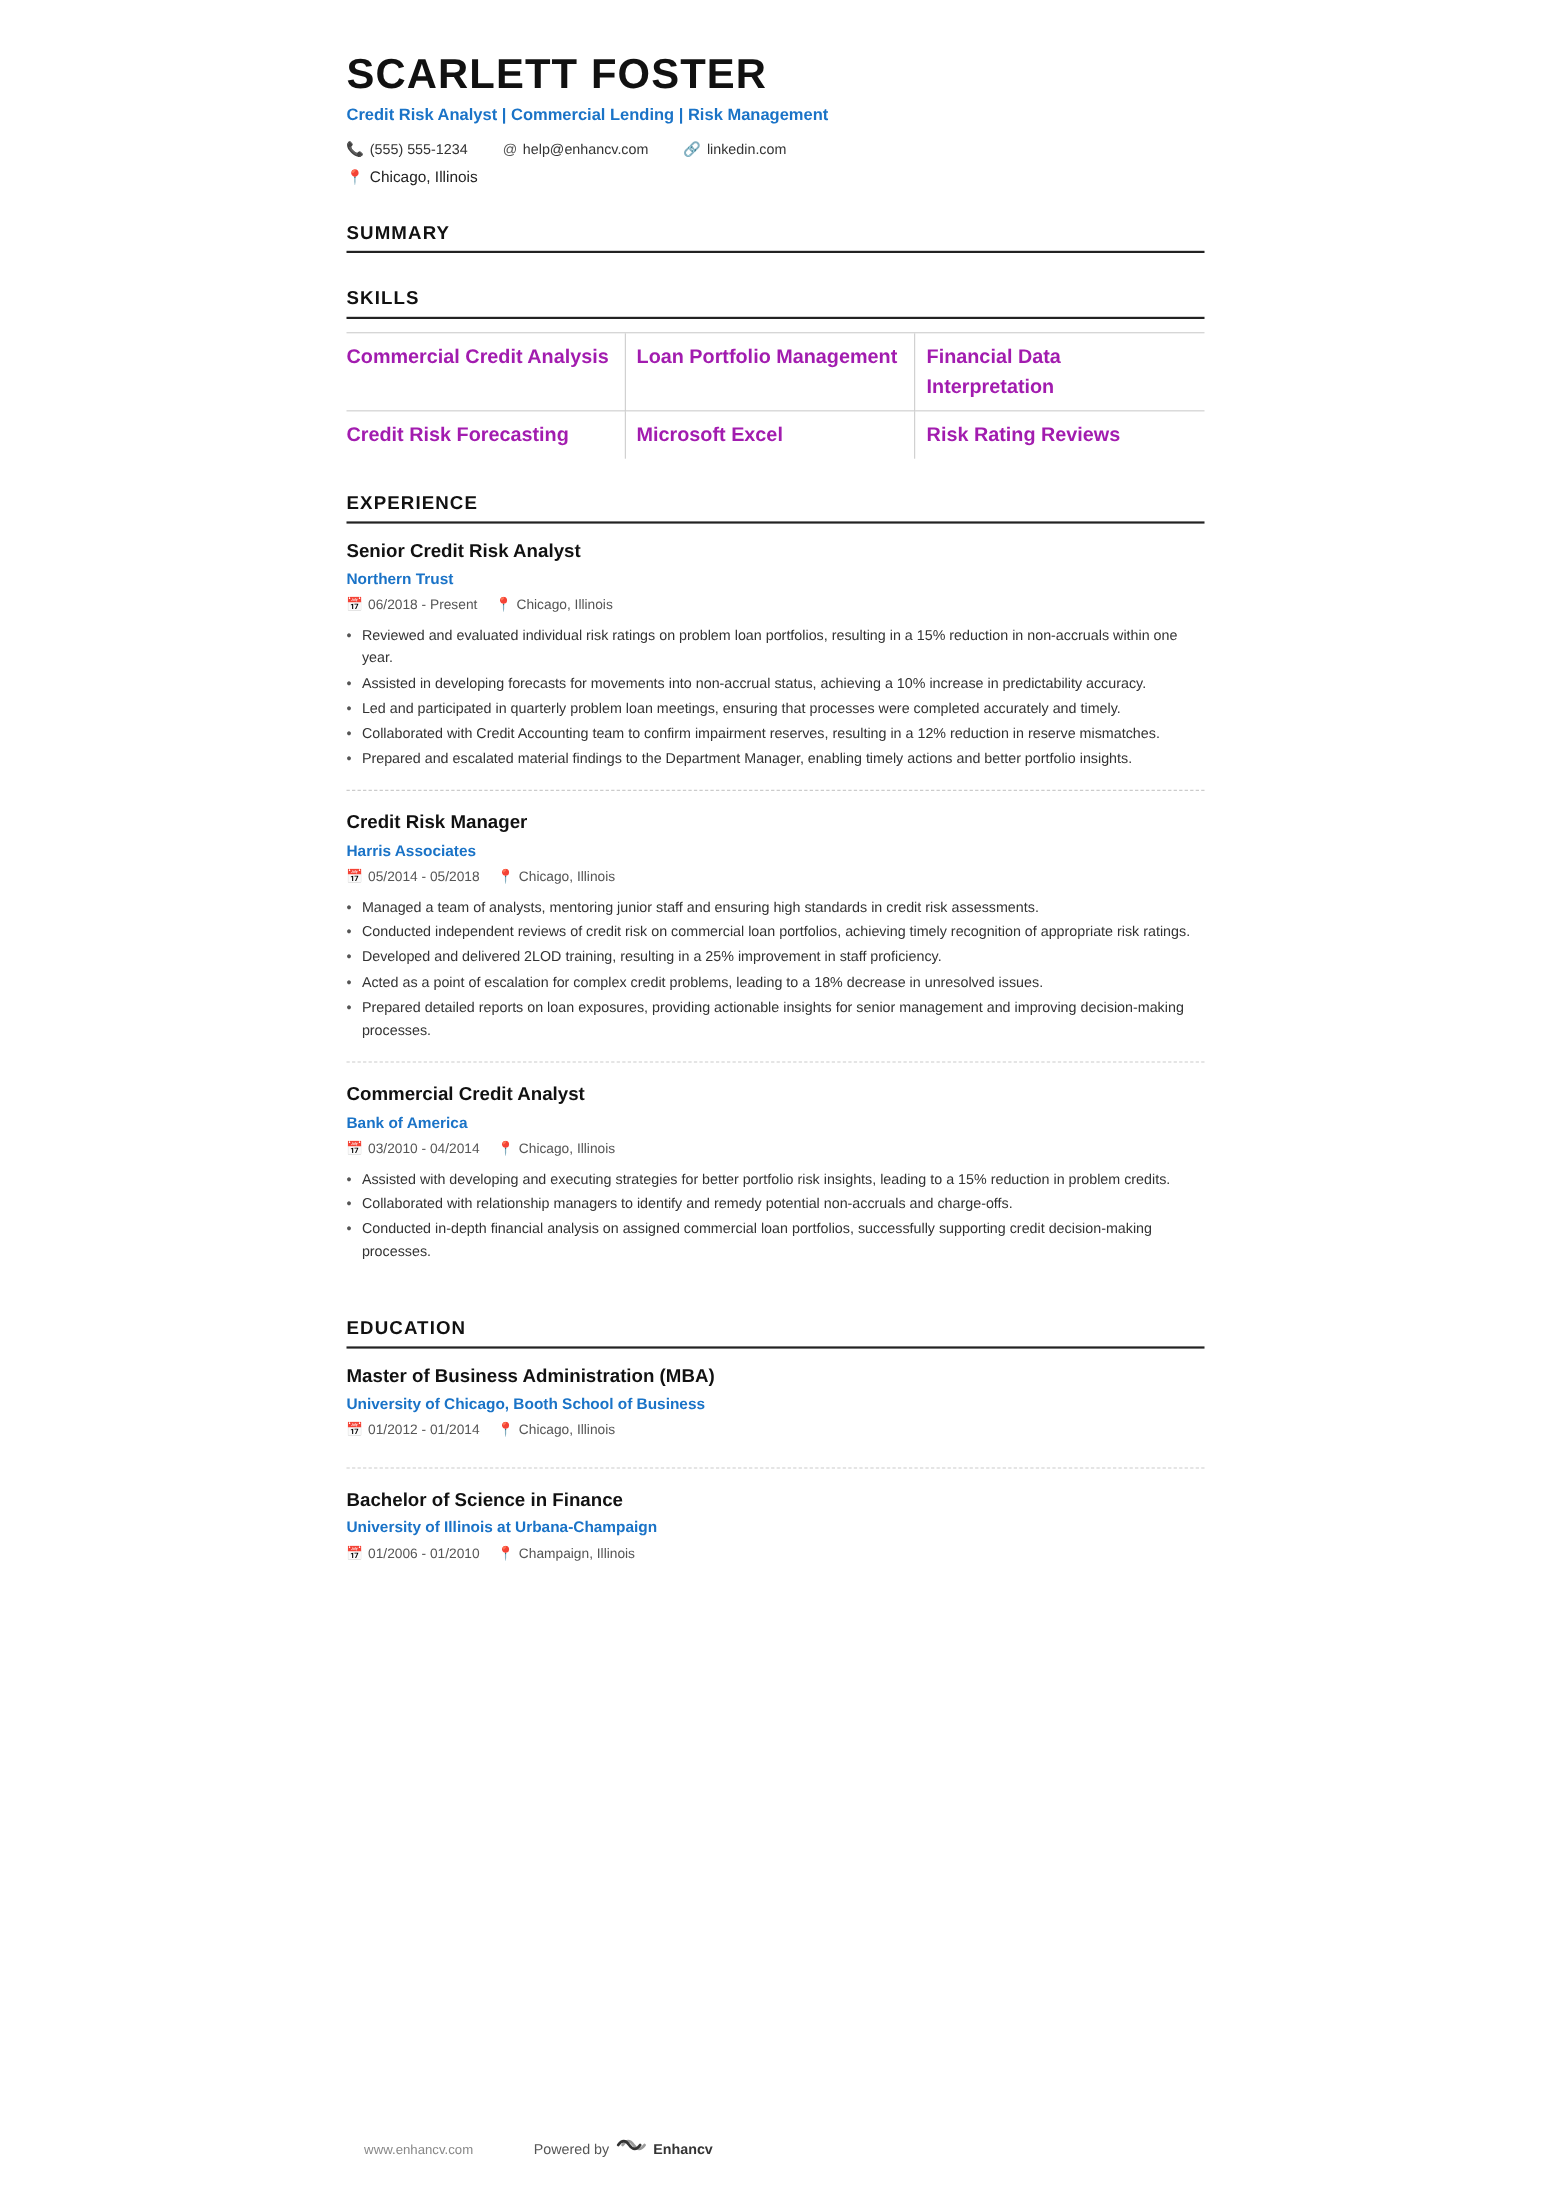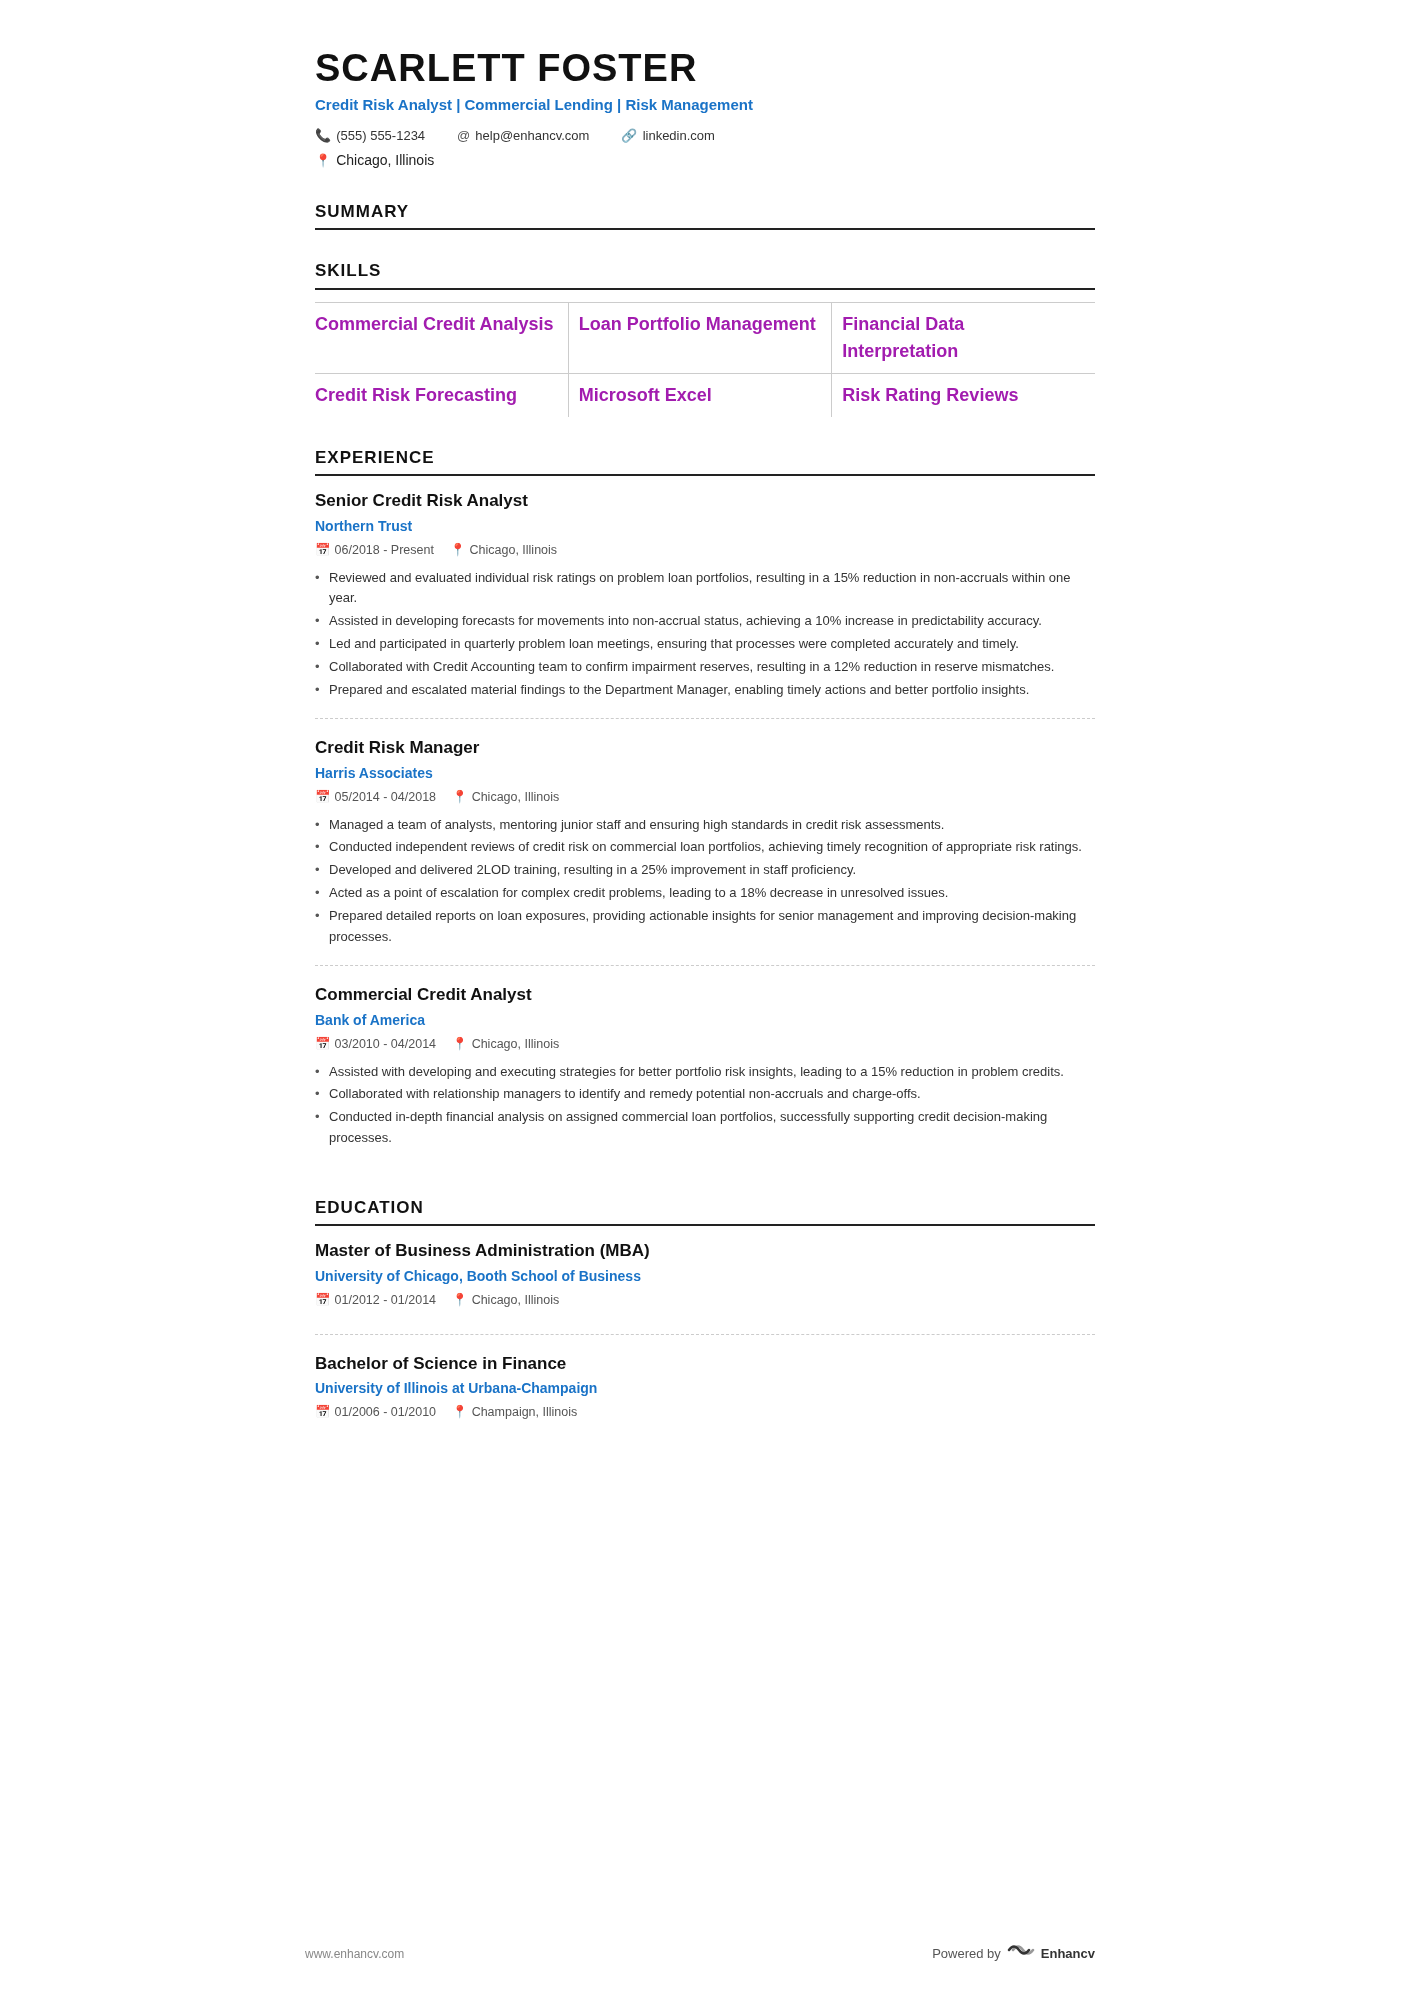--- a/index.html
+++ b/index.html
@@ -143,27 +143,27 @@
     }
     .edu-school {
       font-size: 14px;
       font-weight: 700;
       color: #1a73c7;
       margin-bottom: 4px;
     }
     .footer {
       position: absolute;
       bottom: 28px;
-      left: 50px;
+      left: 76px;
       right: 60px;
       display: flex;
-      justify-content: space-between;
       align-items: center;
       font-size: 12px;
       color: #888;
+      gap: 44px;
     }
     .enhancv-logo {
       display: flex;
       align-items: center;
       gap: 6px;
       font-size: 13px;
       color: #555;
       margin-left: 11px;
     }
     .logo-icon {
@@ -265,21 +265,21 @@
         <li>Prepared and escalated material findings to the Department Manager, enabling timely actions and better portfolio insights.</li>
       </ul>
     </div>
 
     <div class="experience-block">
       <div class="job-title">Credit Risk Manager</div>
       <div class="company-name">Harris Associates</div>
       <div class="job-meta">
         <div class="job-meta-item">
           <span>📅</span>
-          <span>05/2014 - 04/2018</span>
+          <span>05/2014 - 05/2018</span>
         </div>
         <div class="job-meta-item">
           <span>📍</span>
           <span>Chicago, Illinois</span>
         </div>
       </div>
       <ul class="bullet-list">
         <li>Managed a team of analysts, mentoring junior staff and ensuring high standards in credit risk assessments.</li>
         <li>Conducted independent reviews of credit risk on commercial loan portfolios, achieving timely recognition of appropriate risk ratings.</li>
         <li>Developed and delivered 2LOD training, resulting in a 25% improvement in staff proficiency.</li>

